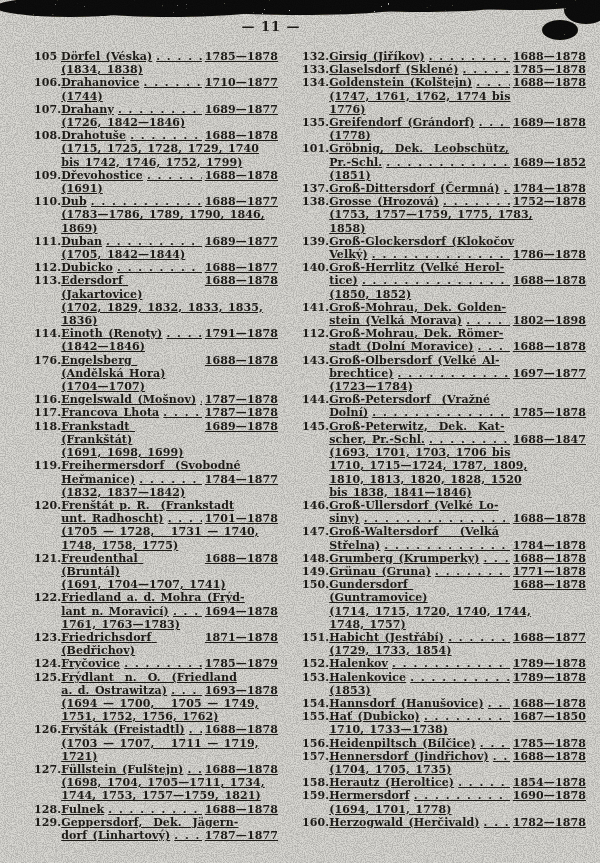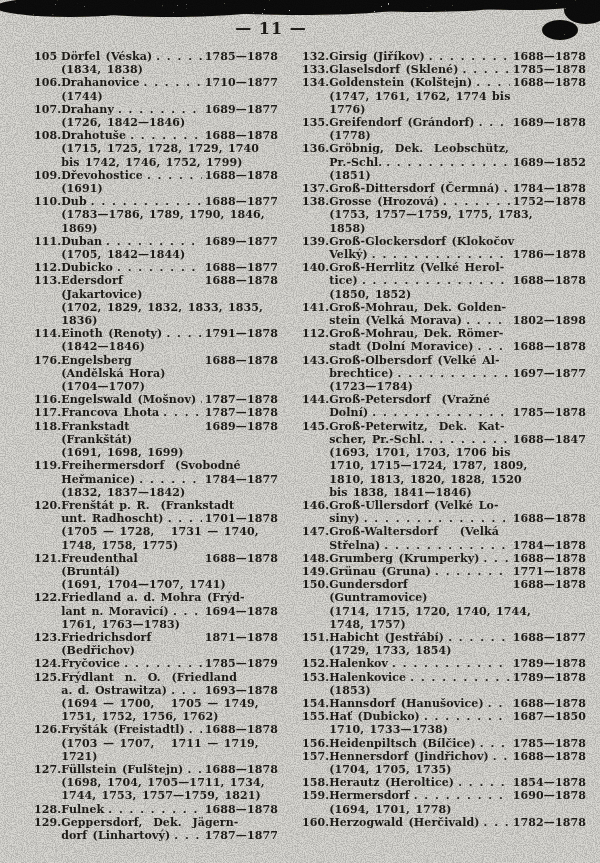--- a/index.html
+++ b/index.html
@@ -6,32 +6,32 @@
   body{
     width:600px;height:863px;position:relative;overflow:hidden;
     background:#d8d7d2;
     font-family:"DejaVu Serif","Liberation Serif",serif;
     color:#1d1b17;
   }
   .ink-band{position:absolute;top:0;left:0;pointer-events:none;}
   .grain{position:absolute;top:0;left:0;opacity:.16;pointer-events:none;}
   .page-number{
     position:absolute;top:19px;left:0;width:542px;
-    text-align:center;font-size:16px;font-weight:700;letter-spacing:1px;
+    text-align:center;font-size:13px;font-weight:700;letter-spacing:1px;
   }
   .col{
     position:absolute;top:50px;
     font-size:11px;font-weight:700;line-height:13.2px;
     letter-spacing:.1px;word-spacing:1.5px;
   }
   .col-left{left:34px;width:244px;}
   .col-right{left:302px;width:284px;}
   .entry{display:flex;align-items:flex-start;}
   .num{flex:0 0 27px;box-sizing:border-box;white-space:nowrap;}
-  .body{flex:1;min-width:0;}
+  .body{flex:1;min-width:0;text-decoration:underline;}
   .line{display:flex;align-items:baseline;}
   .t{white-space:pre-wrap;}
   .leader{
     flex:1;overflow:hidden;white-space:nowrap;
     letter-spacing:1px;word-spacing:1px;
     margin:0 3px 0 4px;min-width:0;
   }
   .y{white-space:nowrap;}
 </style>
 </head>
@@ -454,21 +454,21 @@
           <span class="t">Greifendorf (Grándorf)</span>
           <span class="leader">. . . . . . . . . . . . . . . . . . . . . . . . . . . . . . . . . . . . . . . . . . . . . . . . . . . . . . . . . . . . </span>
           <span class="y">1689—1878</span>
         </div>
         <div class="line">
           <span class="t">(1778)</span>
         </div>
       </div>
     </div>
     <div class="entry">
-      <span class="num">136.</span>
+      <span class="num">101.</span>
       <div class="body">
         <div class="line">
           <span class="t">Gröbnig,  Dek.  Leobschütz,</span>
         </div>
         <div class="line">
           <span class="t">Pr.-Schl.</span>
           <span class="leader">. . . . . . . . . . . . . . . . . . . . . . . . . . . . . . . . . . . . . . . . . . . . . . . . . . . . . . . . . . . . </span>
           <span class="y">1689—1852</span>
         </div>
         <div class="line">

